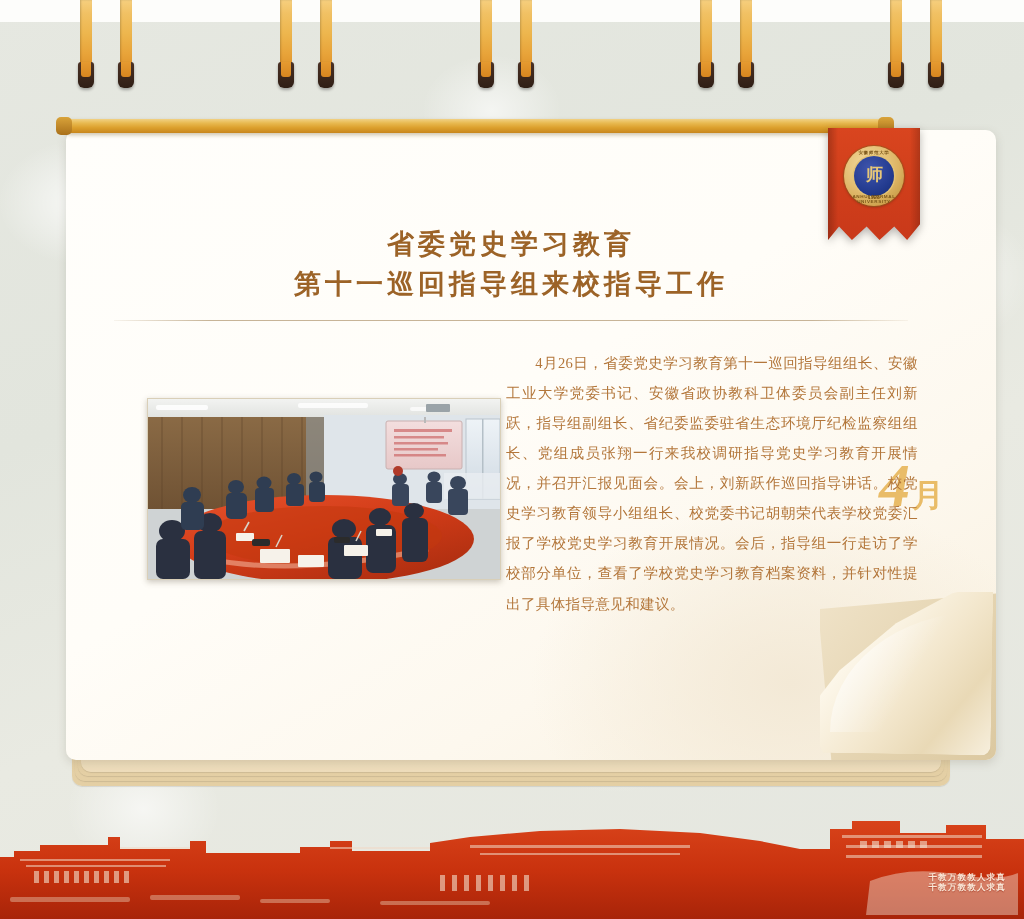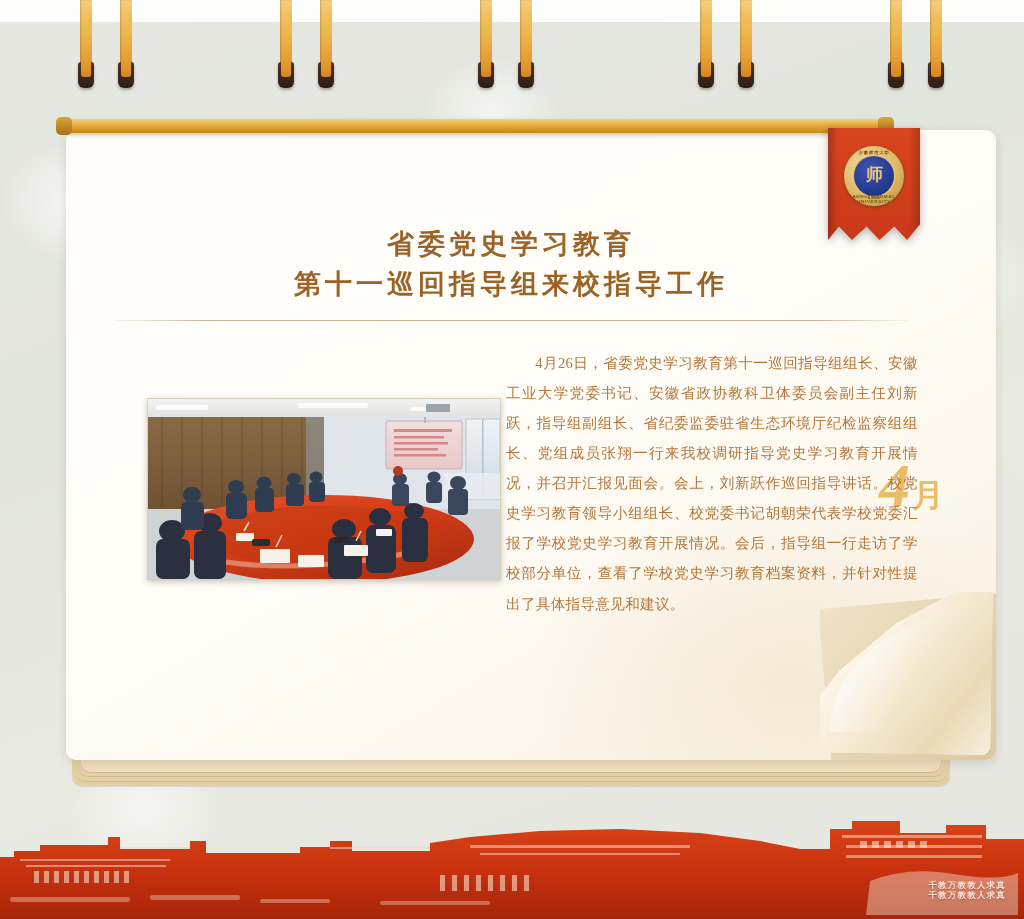--- a/index.html
+++ b/index.html
@@ -195,21 +195,21 @@
     position:absolute;right:16px;bottom:28px;width:150px;height:120px;
     background:linear-gradient(120deg,rgba(255,255,255,.9),rgba(255,255,255,0) 55%);
     border-radius:100% 0 0 0;
   }
 
   
   #skyline{
     position:absolute;left:0;bottom:0;width:1024px;height:100px;z-index:3;
   }
   #skyline-text{
-    position:absolute;right:18px;bottom:18px;z-index:5;
+    position:absolute;right:18px;bottom:26px;z-index:5;
     text-align:right;color:#fdf1e2;line-height:1.25;
     font-family:"Liberation Serif","DejaVu Serif",serif;
     font-size:8.5px;letter-spacing:1.2px;font-weight:bold;
     text-shadow:0 1px 1px rgba(140,30,10,.55);
     opacity:.92;
   }
 </style>
 </head>
 <body>
 

